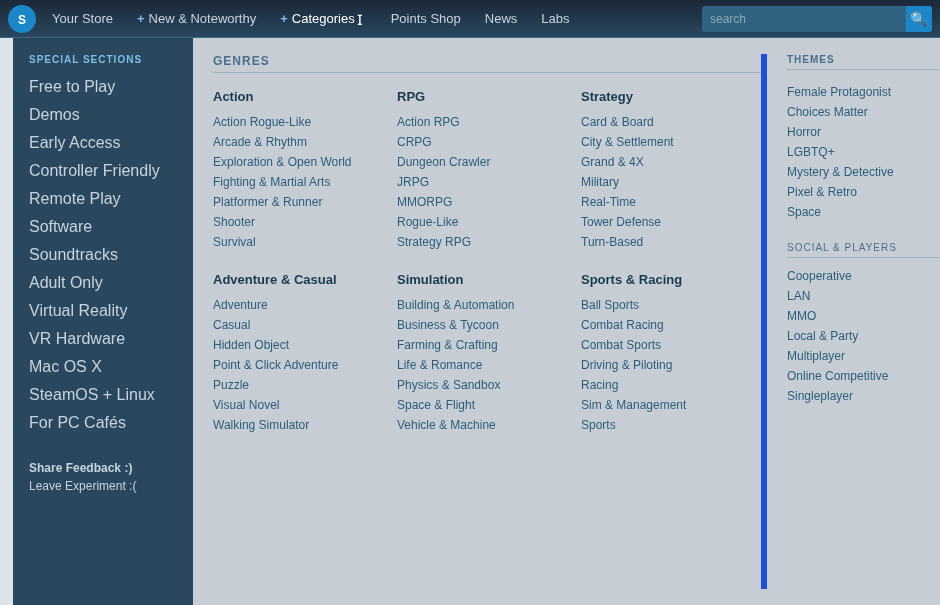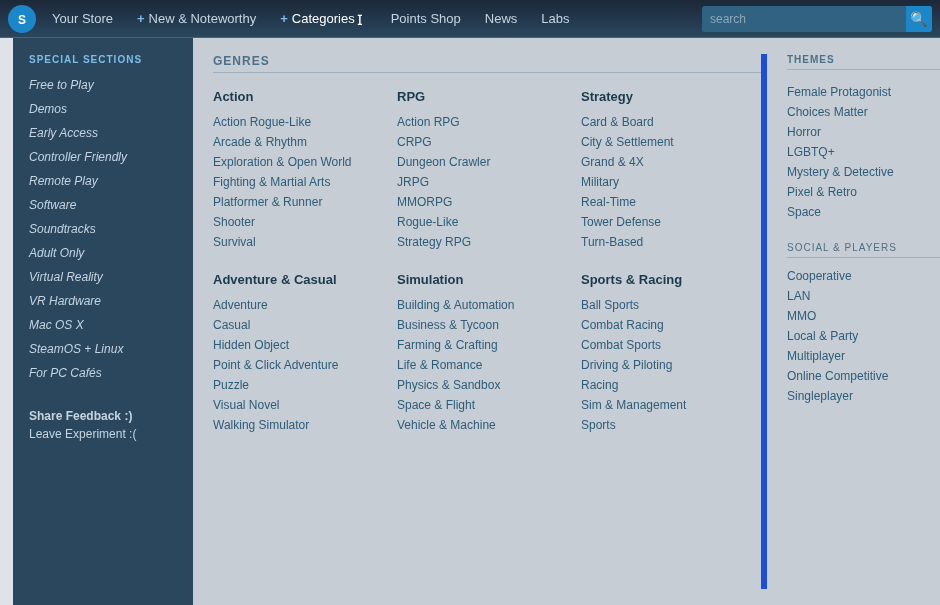--- a/index.html
+++ b/index.html
@@ -93,24 +93,23 @@
       font-size: 10px;
       font-weight: bold;
       letter-spacing: 1px;
       padding: 0 16px 8px 16px;
       text-transform: uppercase;
     }
     .sidebar-link {
       display: block;
       padding: 5px 16px;
       color: #c6d4df;
-      font-size: 12px;
+      font-size: 16px;
       cursor: pointer;
       text-decoration: none;
-      font-style: italic;
     }
     .sidebar-bottom {
       margin-top: 16px;
       padding: 8px 16px;
     }
     .sidebar-bottom .share-feedback {
       color: #c6d4df;
       font-size: 12px;
       font-weight: bold;
       cursor: pointer;

